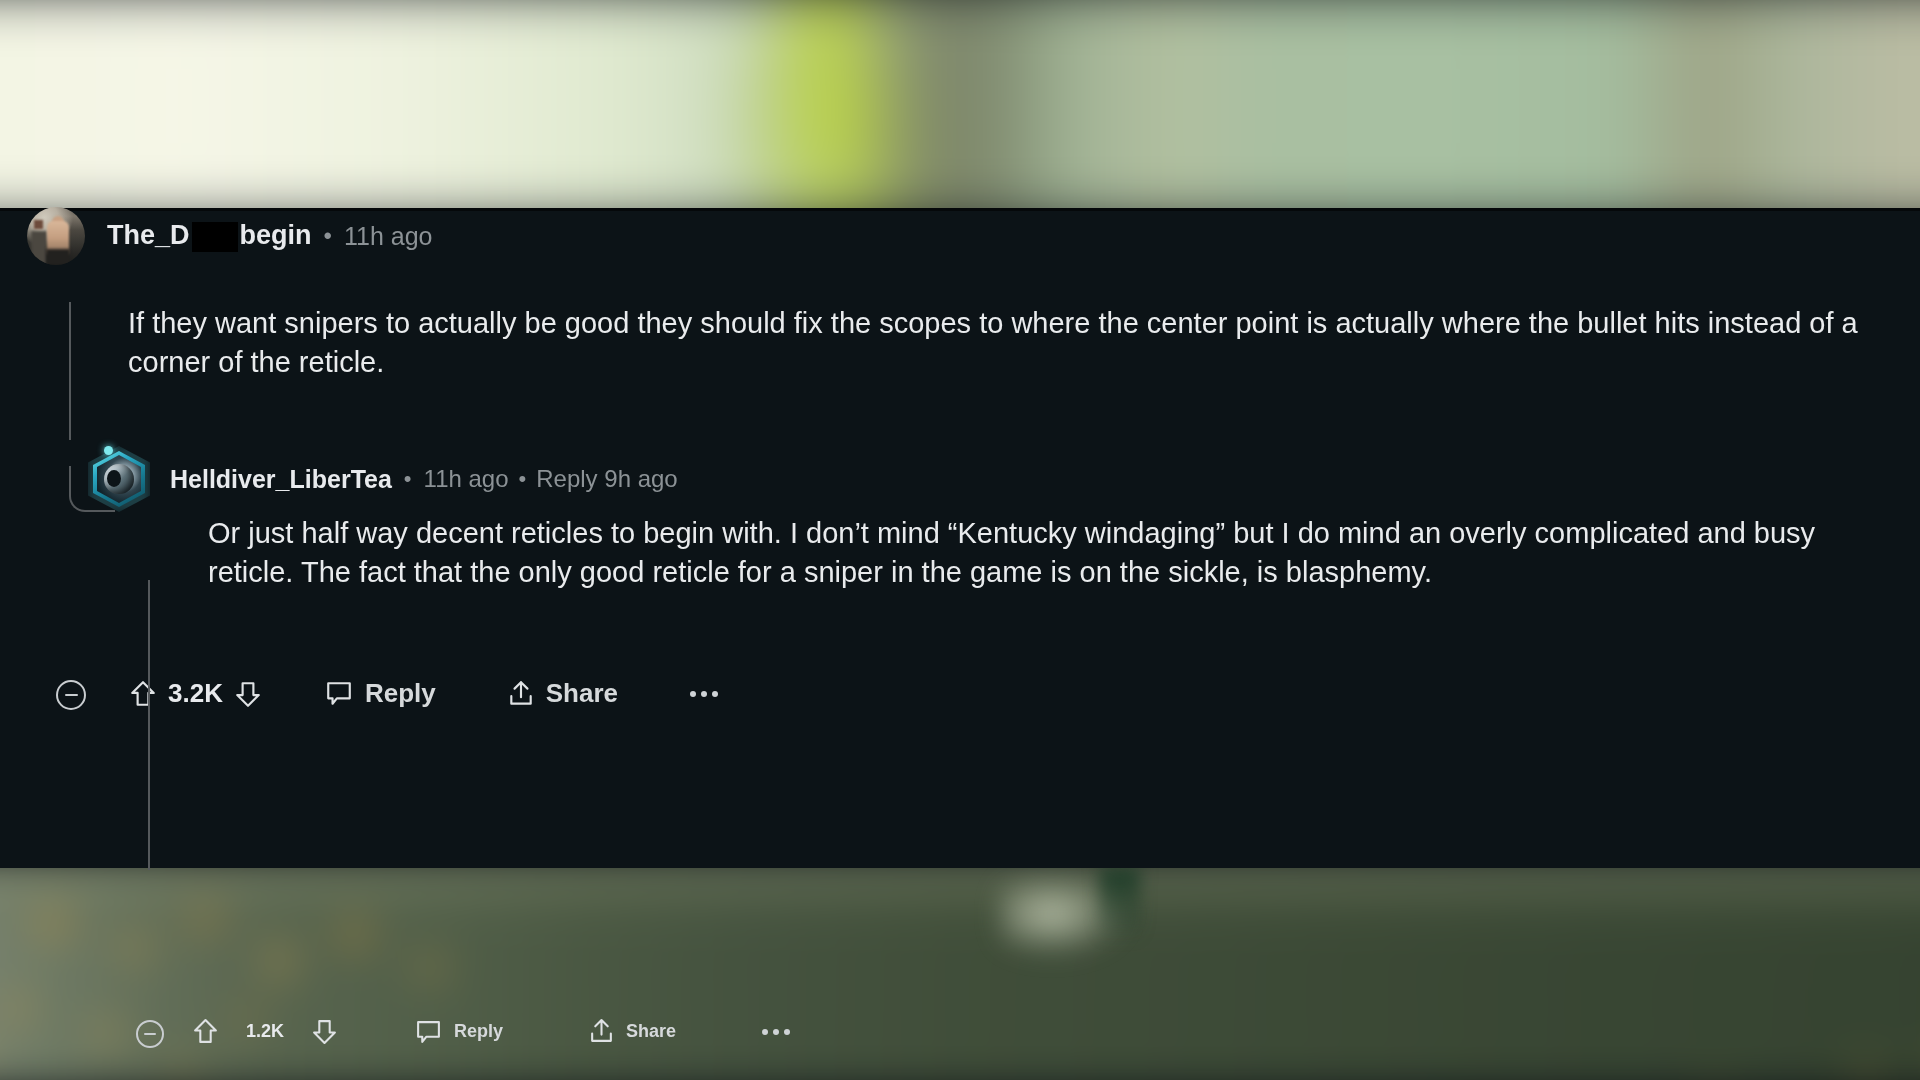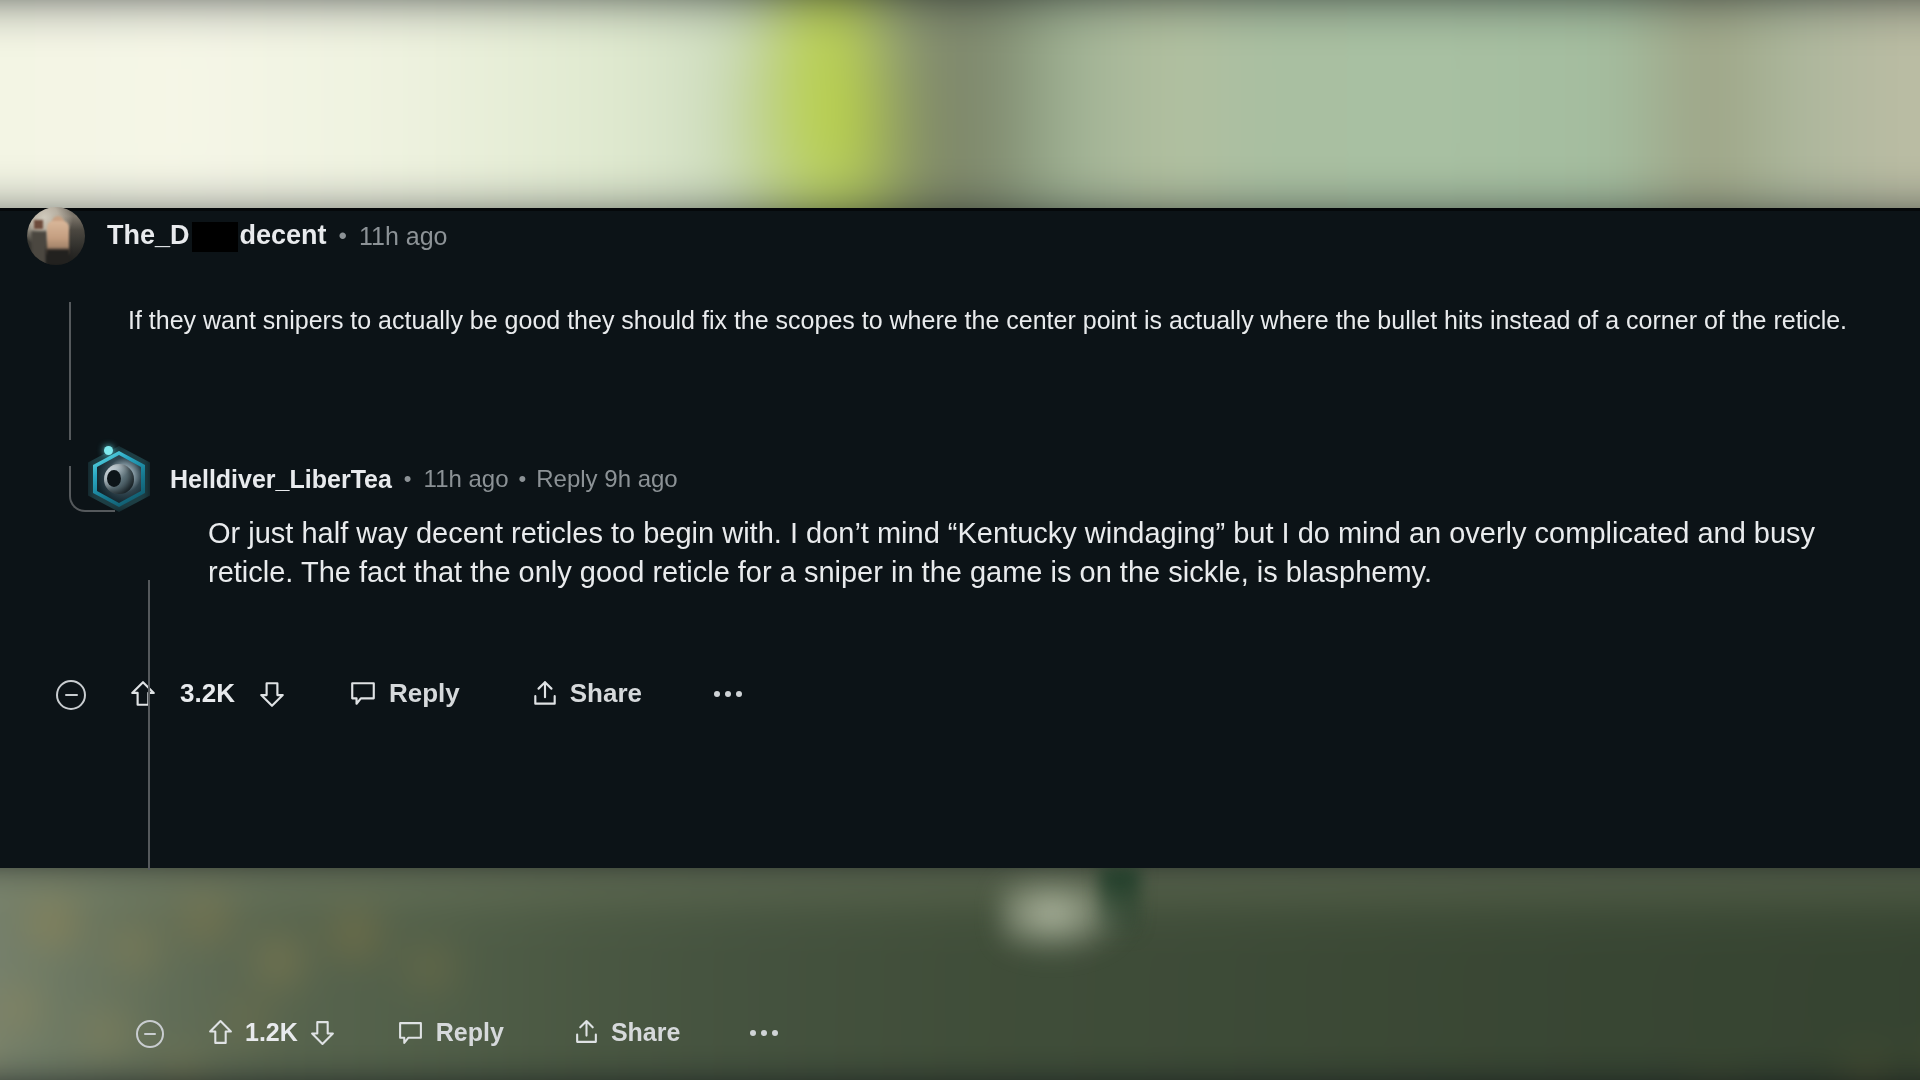--- a/index.html
+++ b/index.html
@@ -393,42 +393,42 @@
 
         <div class="c-head" style="left:27px; top:-1px;">
           <div class="avatar avatar-photo">
             <div class="door"></div>
             <div class="frame"></div>
             <div class="head"></div>
             <div class="body"></div>
             <div class="pants"></div>
           </div>
           <div style="margin-left:22px; display:flex; align-items:center; font-size:27px;">
-            <span class="username"><span>The_D</span><span class="redact" style="width:46px; height:30px; margin:0 2px;"></span><span>decent</span></span>
+            <span class="username"><span>The_D</span><span class="redact" style="width:46px; height:30px; margin:0 2px;"></span><span>begin</span></span>
             <span class="meta-dot" style="margin:0 12px; font-size:24px;">•</span>
             <span class="meta" style="font-size:25px;">11h ago</span>
           </div>
         </div>
 
-        <div class="c-body" style="left:128px; top:96px; width:1740px; font-size:25px;">If they want snipers to actually be good they should fix the scopes to where the center point is actually where the bullet hits instead of a corner of the reticle.</div>
+        <div class="c-body" style="left:128px; top:96px; width:1740px; font-size:29px;">If they want snipers to actually be good they should fix the scopes to where the center point is actually where the bullet hits instead of a corner of the reticle.</div>
 
         <div class="collapse-btn" style="left:56px; top:472px; width:30px; height:30px;">
           <div class="bar" style="width:13px; height:2.5px;"></div>
         </div>
 
         <div class="actions" style="left:130px; top:470px; font-size:26px;">
 
           <div class="act">
             <span class="icon">
               <svg width="26" height="28" viewBox="0 0 24 26">
                 <path d="M12 2 L22 12 L17 12 L17 23 L7 23 L7 12 L2 12 Z" fill="none" stroke="#dfe2e4" stroke-width="2" stroke-linejoin="round"></path>
               </svg>
             </span>
           </div>
-          <span class="score" style="margin:0 24px;">3.2K</span>
+          <span class="score" style="margin:0 12px;">3.2K</span>
           <div class="act">
             <span class="icon">
               <svg width="26" height="28" viewBox="0 0 24 26">
                 <path d="M12 24 L22 14 L17 14 L17 3 L7 3 L7 14 L2 14 Z" fill="none" stroke="#dfe2e4" stroke-width="2" stroke-linejoin="round"></path>
               </svg>
             </span>
           </div>
 
           <div class="act" style="margin-left:64px;">
             <span class="icon" style="margin-right:12px;">
@@ -477,21 +477,21 @@
             <span class="meta" style="font-size:24px;">Reply 9h ago</span>
           </div>
         </div>
 
         <div class="c-body" style="left:208px; top:306px; width:1660px; font-size:29px;">Or just half way decent reticles to begin with. I don’t mind “Kentucky windaging” but I do mind an overly complicated and busy reticle. The fact that the only good reticle for a sniper in the game is on the sickle, is blasphemy.</div>
 
         <div class="collapse-btn" style="left:136px; top:812px; width:28px; height:28px;">
           <div class="bar" style="width:12px; height:2.5px;"></div>
         </div>
 
-        <div class="actions" style="left:208px; top:810px; font-size:25px;">
+        <div class="actions" style="left:193px; top:810px; font-size:18px;gap:16px;">
 
           <div class="act">
             <span class="icon">
               <svg width="25" height="27" viewBox="0 0 24 26">
                 <path d="M12 2 L22 12 L17 12 L17 23 L7 23 L7 12 L2 12 Z" fill="none" stroke="#dfe2e4" stroke-width="2" stroke-linejoin="round"></path>
               </svg>
             </span>
           </div>
           <span class="score" style="margin:0 12px;">1.2K</span>
           <div class="act">

